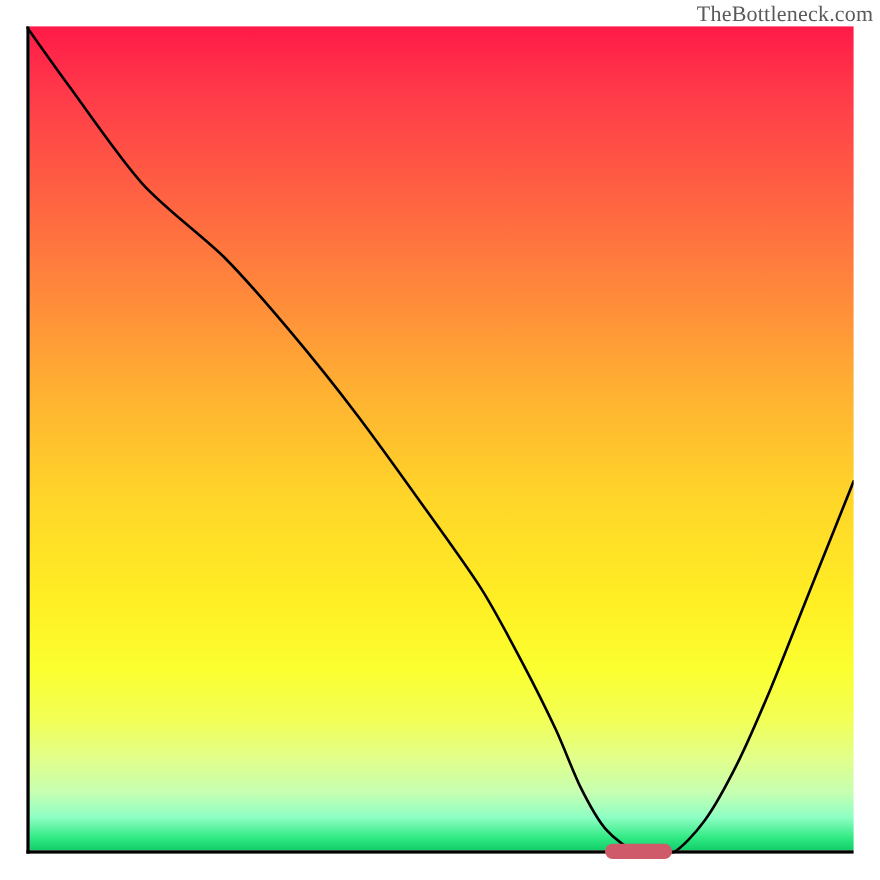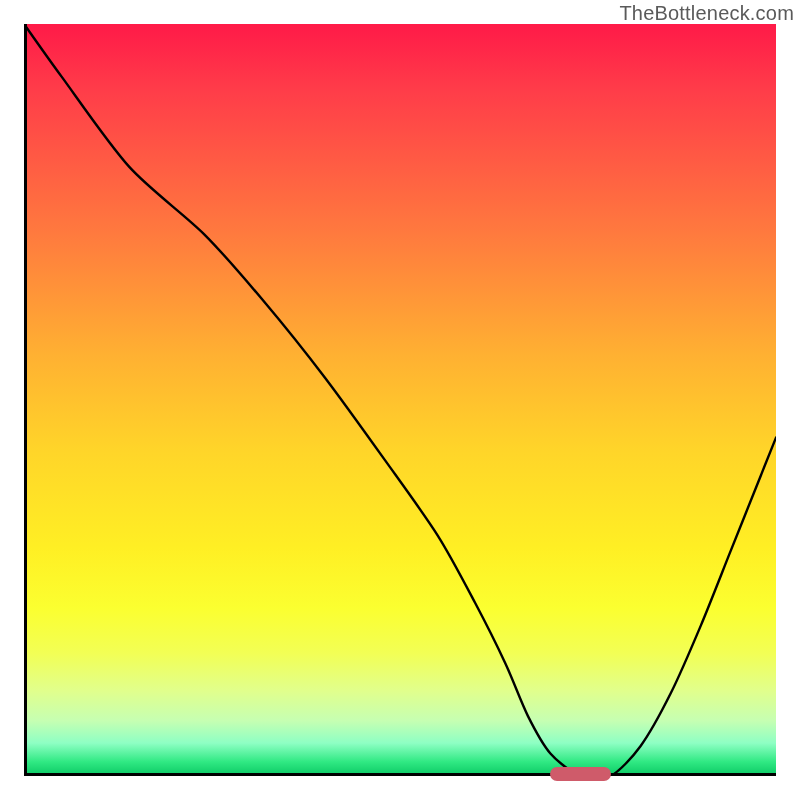--- a/index.html
+++ b/index.html
@@ -37,21 +37,21 @@
       #12cf6a 100%
     );
     box-sizing: border-box;
     border-left: 3px solid #000;
     border-bottom: 3px solid #000;
   }
   .watermark {
     position: absolute;
     top: 2px;
     right: 6px;
-    font-family: Liberation Sans, sans-serif;
+    font-family: Liberation Serif, serif;
     font-size: 20px;
     color: #5a5a5a;
     letter-spacing: 0.2px;
   }
   svg.curve {
     position: absolute;
     left: 24px;
     top: 24px;
     width: 752px;
     height: 752px;

